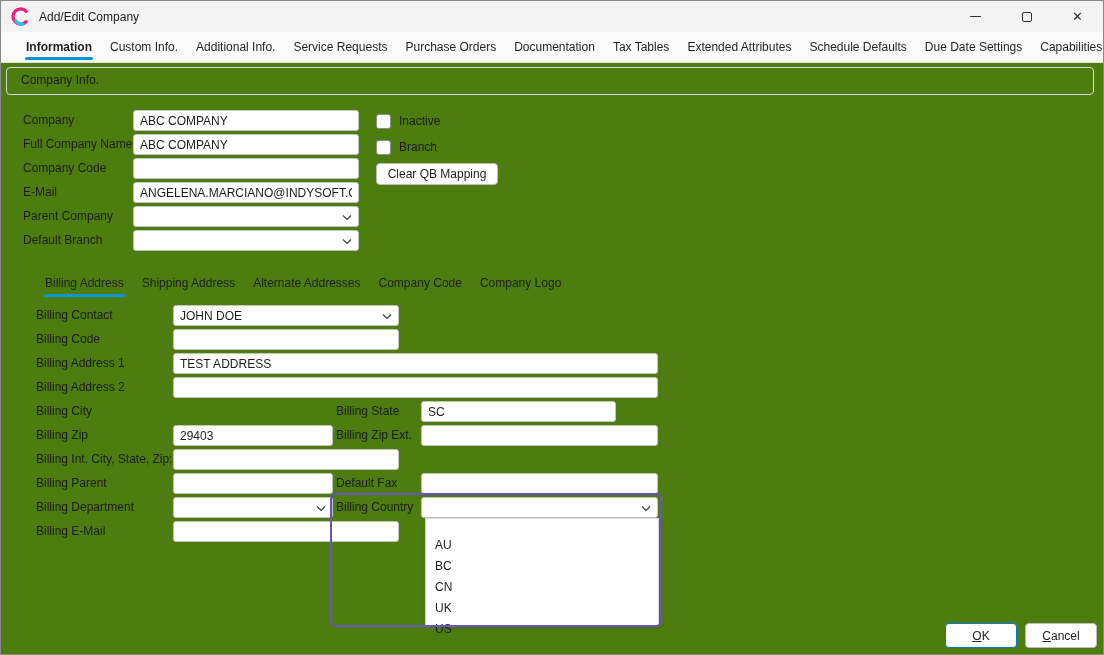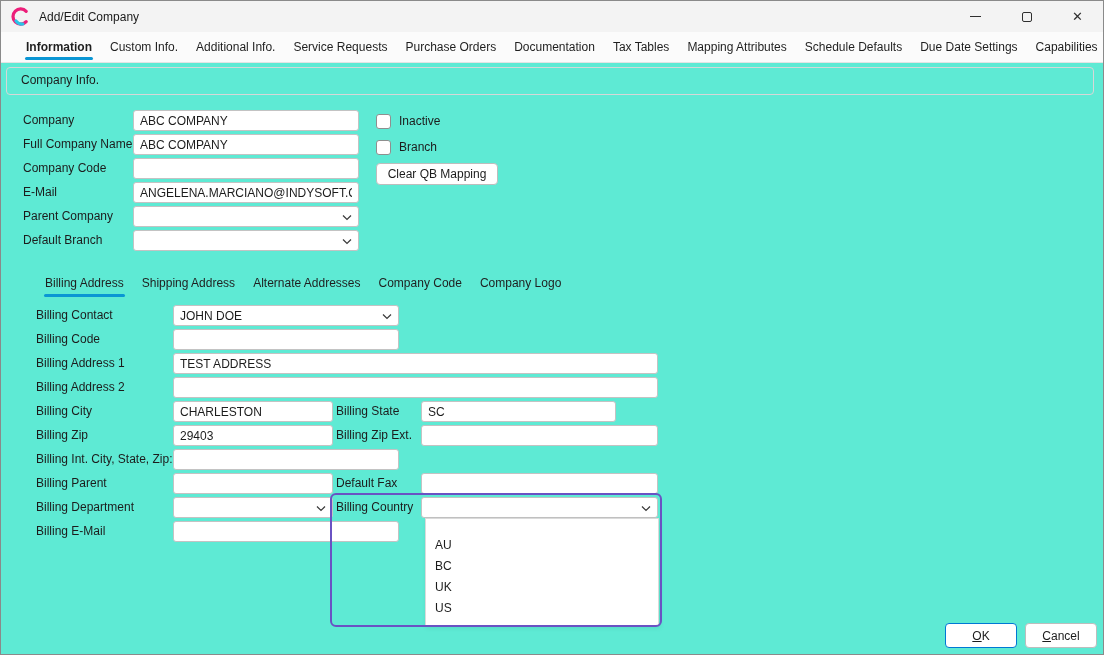--- a/index.html
+++ b/index.html
@@ -1,20 +1,20 @@
 <!DOCTYPE html>
 <html><head>
 <meta charset="utf-8">
 <style>
   * { margin:0; padding:0; box-sizing:border-box; }
   html,body { background:#555; }
   body { font-family:"Liberation Sans","DejaVu Sans",sans-serif; }
   .window {
     position:relative; width:1104px; height:655px;
-    background:#5eead4; border:1px solid #8a8a8a; overflow:hidden;
+    background:#4d7c0f; border:1px solid #8a8a8a; overflow:hidden;
     --accent:#0a96d4; --hl:#6a52c3;
   }
   
   .titlebar { position:absolute; left:0; top:0; right:0; height:31px; background:#f3f3f3; display:flex; align-items:center; }
   .logo { margin-left:10px; width:19px; height:19px; flex:0 0 auto; }
   .title-text { font-size:12px; color:#1a1a1a; margin-left:9px; }
   .win-controls { margin-left:auto; display:flex; height:100%; }
   .win-btn { width:51px; height:100%; display:flex; align-items:center; justify-content:center; color:#2f2f2f; font-size:13px; cursor:default; }
   .min-glyph { width:11px; height:1px; background:#2f2f2f; }
   .max-glyph { width:10px; height:10px; border:1px solid #2f2f2f; border-radius:2px; }
@@ -70,21 +70,21 @@
   </div>
 
   <div class="tabstrip">
     <div class="tab active">Information</div>
     <div class="tab">Custom Info.</div>
     <div class="tab">Additional Info.</div>
     <div class="tab">Service Requests</div>
     <div class="tab">Purchase Orders</div>
     <div class="tab">Documentation</div>
     <div class="tab">Tax Tables</div>
-    <div class="tab">Mapping Attributes</div>
+    <div class="tab">Extended Attributes</div>
     <div class="tab">Schedule Defaults</div>
     <div class="tab">Due Date Settings</div>
     <div class="tab">Capabilities</div>
   </div>
 
   <div class="groupbox">
     <div class="g-title">Company Info.</div>
   </div>
 
   <span class="lbl" style="left:22px;top:109px">Company</span>
@@ -142,21 +142,20 @@
   <span class="lbl" style="left:35px;top:328px">Billing Code</span>
   <input class="inp" style="left: 172px; top: 328px; width: 226px;" value="">
 
   <span class="lbl" style="left:35px;top:352px">Billing Address 1</span>
   <input class="inp" style="left: 172px; top: 352px; width: 485px;" value="TEST ADDRESS">
 
   <span class="lbl" style="left:35px;top:376px">Billing Address 2</span>
   <input class="inp" style="left: 172px; top: 376px; width: 485px;" value="">
 
   <span class="lbl" style="left:35px;top:400px">Billing City</span>
-  <input class="inp" style="left: 172px; top: 400px; width: 160px;" value="CHARLESTON">
   <span class="lbl" style="left:335px;top:400px">Billing State</span>
   <input class="inp" style="left: 420px; top: 400px; width: 195px;" value="SC">
 
   <span class="lbl" style="left:35px;top:424px">Billing Zip</span>
   <input class="inp" style="left: 172px; top: 424px; width: 160px;" value="29403">
   <span class="lbl" style="left:335px;top:424px">Billing Zip Ext.</span>
   <input class="inp" style="left: 420px; top: 424px; width: 237px;" value="">
 
   <span class="lbl" style="left:35px;top:448px">Billing Int. City, State, Zip:</span>
   <input class="inp" style="left: 172px; top: 448px; width: 226px;" value="">
@@ -180,20 +179,21 @@
         <polyline points="1,1 5,5 9,1" fill="none" stroke="#3a3a3a" stroke-width="1.2"></polyline>
       </svg>
   </div>
 
   <span class="lbl" style="left:35px;top:520px">Billing E-Mail</span>
   <input class="inp" style="left: 172px; top: 520px; width: 226px;" value="">
 
   <div class="popup">
     <div class="opt">AU</div>
     <div class="opt">BC</div>
+    <div class="opt">CN</div>
     <div class="opt">UK</div>
     <div class="opt">US</div>
   </div>
 
   <div class="highlight"></div>
 
   <button class="btn primary" style="left:944px;top:622px;width:72px;height:25px">
       <span class="u">O</span>
       <span>K</span>
     </button>

